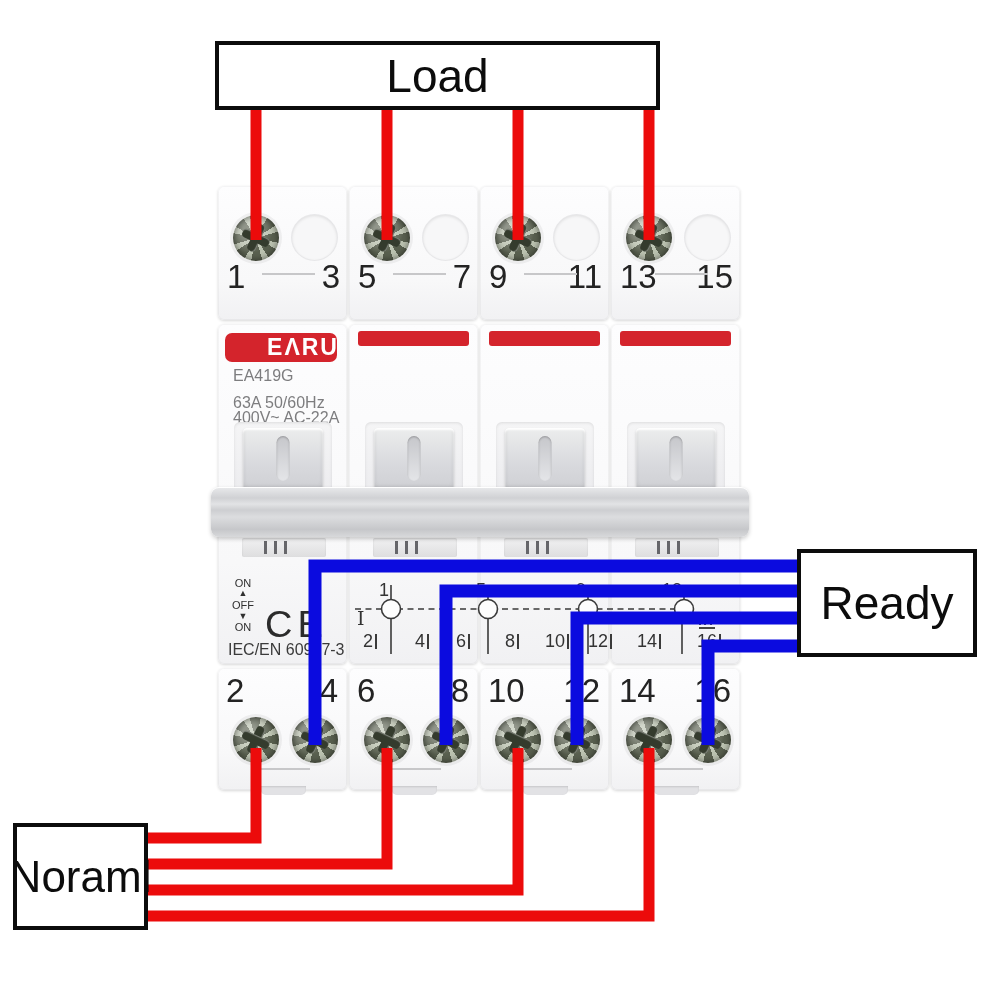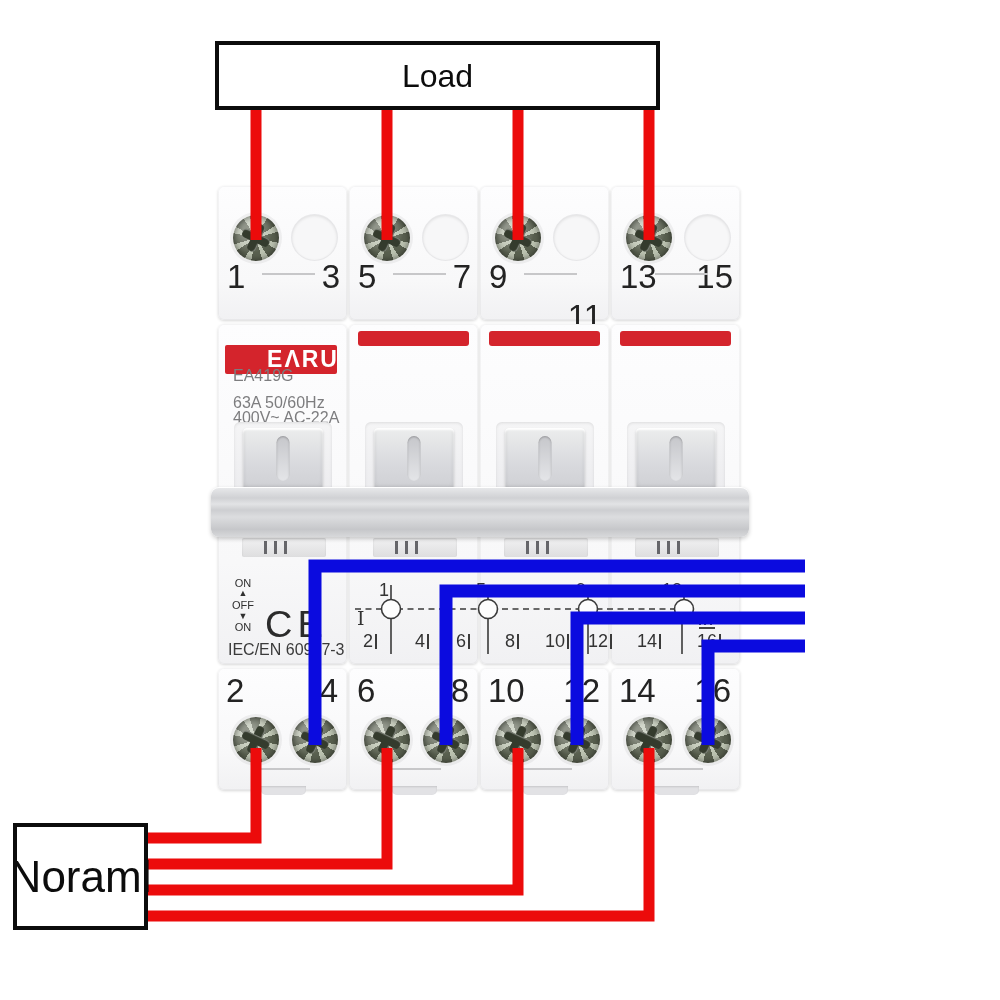--- a/index.html
+++ b/index.html
@@ -21,21 +21,21 @@
   .screw::before,.screw::after{content:"";position:absolute;left:50%;top:50%;width:64%;height:20%;
          background:#343b2d;border-radius:4px;box-shadow:inset 0 1px 1px rgba(255,255,255,.4);}
   .screw::before{transform:translate(-50%,-50%) rotate(115deg);}
   .screw::after{transform:translate(-50%,-50%) rotate(25deg);}
   .recess{position:absolute;width:45px;height:45px;border-radius:50%;background:#f7f7f8;
           box-shadow:inset 0 1px 3px rgba(0,0,0,.09), 0 0 0 1px #e7e7e9;}
   .tnum{position:absolute;font-size:33px;color:#232323;line-height:1;}
   .hline{position:absolute;height:2px;background:#c7c7c9;}
   
   .red-bar{position:absolute;left:9px;right:9px;top:7px;height:15px;border-radius:3px;background:#d4242c;}
-  .logo{position:absolute;left:7px;top:21px;width:112px;height:29px;border-radius:2px;background:#d4242c;
+  .logo{position:absolute;left:7px;top:9px;width:112px;height:29px;border-radius:7px;background:#d4242c;
         color:#fff;font-size:23px;font-weight:bold;letter-spacing:2px;display:flex;align-items:center;
         justify-content:center;padding-left:44px;}
   .mline{position:absolute;left:15px;font-size:16px;color:#7d7d7f;line-height:1;white-space:nowrap;}
   .handle-recess{position:absolute;left:16px;top:98px;width:98px;height:80px;border-radius:6px;
         background:linear-gradient(180deg,#f5f5f6,#ebebee);box-shadow:inset 0 1px 3px rgba(0,0,0,.10);}
   .handle{position:absolute;left:25px;top:104px;width:80px;height:62px;border-radius:4px;
         background:linear-gradient(180deg,#eceded 0%,#d8d9dd 60%,#cfd0d4 100%);
         box-shadow:inset 0 2px 2px #fff, inset 0 -3px 4px rgba(0,0,0,.13), 0 2px 3px rgba(0,0,0,.16);}
   .handle::after{content:"";position:absolute;left:50%;top:13%;width:13px;height:72%;
         transform:translateX(-50%);border-radius:8px;
@@ -68,21 +68,21 @@
   .pos1{position:absolute;left:12px;top:31px;font-size:19px;color:#333;
         font-family:"DejaVu Serif","Liberation Serif",serif;line-height:1;}
   .fence{position:absolute;left:352px;top:37px;width:20px;height:12px;border-top:2px solid #444;}
   .fence::before{content:"";position:absolute;left:2px;top:2px;width:16px;height:6px;
         background:repeating-linear-gradient(90deg,#444 0 2px,rgba(0,0,0,0) 2px 5.5px);}
   .fence::after{content:"";position:absolute;left:2px;bottom:-2px;width:16px;border-bottom:2px solid #444;}
   
   .wires{position:absolute;left:0;top:0;z-index:20;pointer-events:none;}
   .anno-box{position:absolute;background:#fff;border:4px solid #0c0c0c;z-index:25;display:flex;
         align-items:center;justify-content:center;color:#0c0c0c;line-height:1;}
-  #load-box{left:215px;top:41px;width:445px;height:69px;font-size:32px;}
+  #load-box{left:215px;top:41px;width:445px;height:69px;font-size:46px;}
   #ready-box{left:797px;top:549px;width:180px;height:108px;font-size:46px;}
   #normal-box{left:13px;top:823px;width:135px;height:107px;font-size:44px;}
 </style>
 </head>
 <body>
 
 <div class="stage">
 
   <div class="block" id="top-block">
       <div class="module" style="left: 0px;">
@@ -96,21 +96,21 @@
         <div class="screw" style="left: 15px; top: 29px;"></div>
         <div class="recess" style="left: 74px; top: 29px;"></div>
         <div class="tnum" style="left: 9px; top: 74px;">5</div>
         <div class="tnum" style="right: 7px; top: 74px;">7</div>
         <div class="hline" style="left: 44px; top: 87px; width: 53px;"></div>
       </div>
       <div class="module" style="left: 262px;">
         <div class="screw" style="left: 15px; top: 29px;"></div>
         <div class="recess" style="left: 74px; top: 29px;"></div>
         <div class="tnum" style="left: 9px; top: 74px;">9</div>
-        <div class="tnum" style="right: 7px; top: 74px; margin-top: 40px;">11</div>
+        <div class="tnum" style="right: 7px; top: 74px;">11</div>
         <div class="hline" style="left: 44px; top: 87px; width: 53px;"></div>
       </div>
       <div class="module" style="left: 393px;">
         <div class="screw" style="left: 15px; top: 29px;"></div>
         <div class="recess" style="left: 74px; top: 29px;"></div>
         <div class="tnum" style="left: 9px; top: 74px;">13</div>
         <div class="tnum" style="right: 7px; top: 74px; margin-left: 40px;">15</div>
         <div class="hline" style="left: 44px; top: 87px; width: 53px;"></div>
       </div>
     </div>
@@ -239,17 +239,20 @@
       <path d="M140 838 L256 838 L256 748"></path>
       <path d="M140 864 L387 864 L387 748"></path>
       <path d="M140 890 L518 890 L518 748"></path>
       <path d="M140 916 L649 916 L649 748"></path>
     </g>
   </svg>
 
   <div class="anno-box" id="load-box">
     <span>Load</span>
   </div>
+  <div class="anno-box" id="ready-box">
+    <span>Ready</span>
+  </div>
   <div class="anno-box" id="normal-box">
     <span>Noraml</span>
   </div>
 
 </div>
 
 </body></html>

